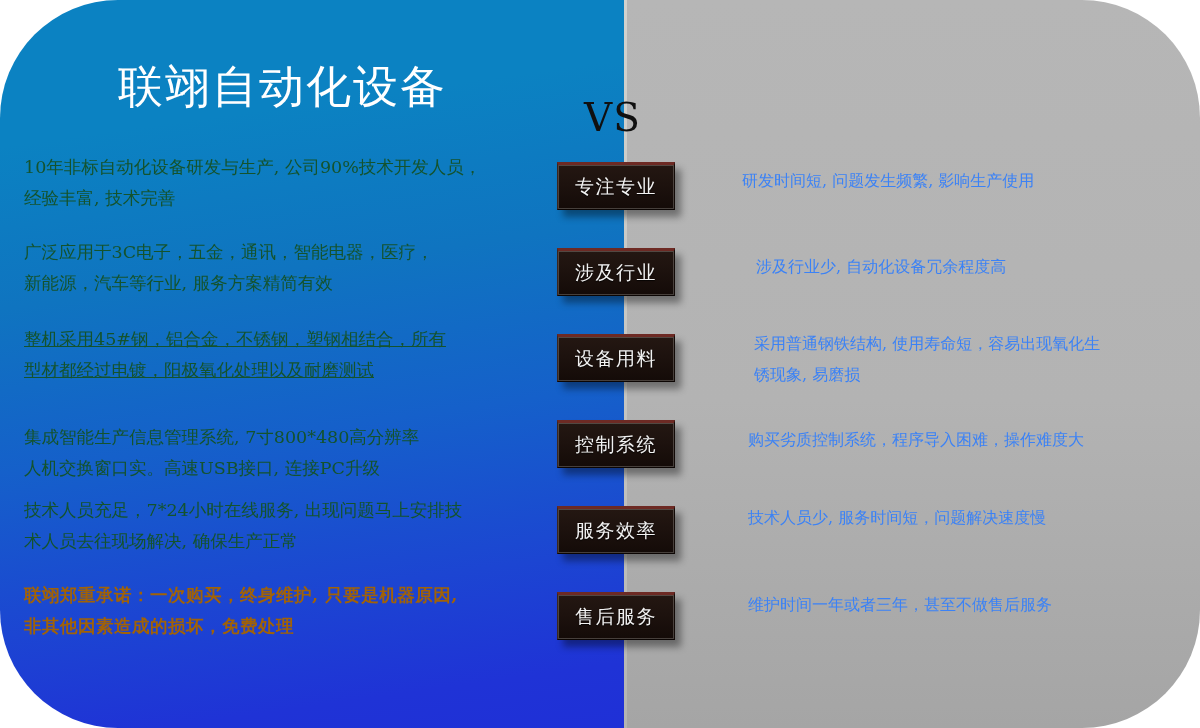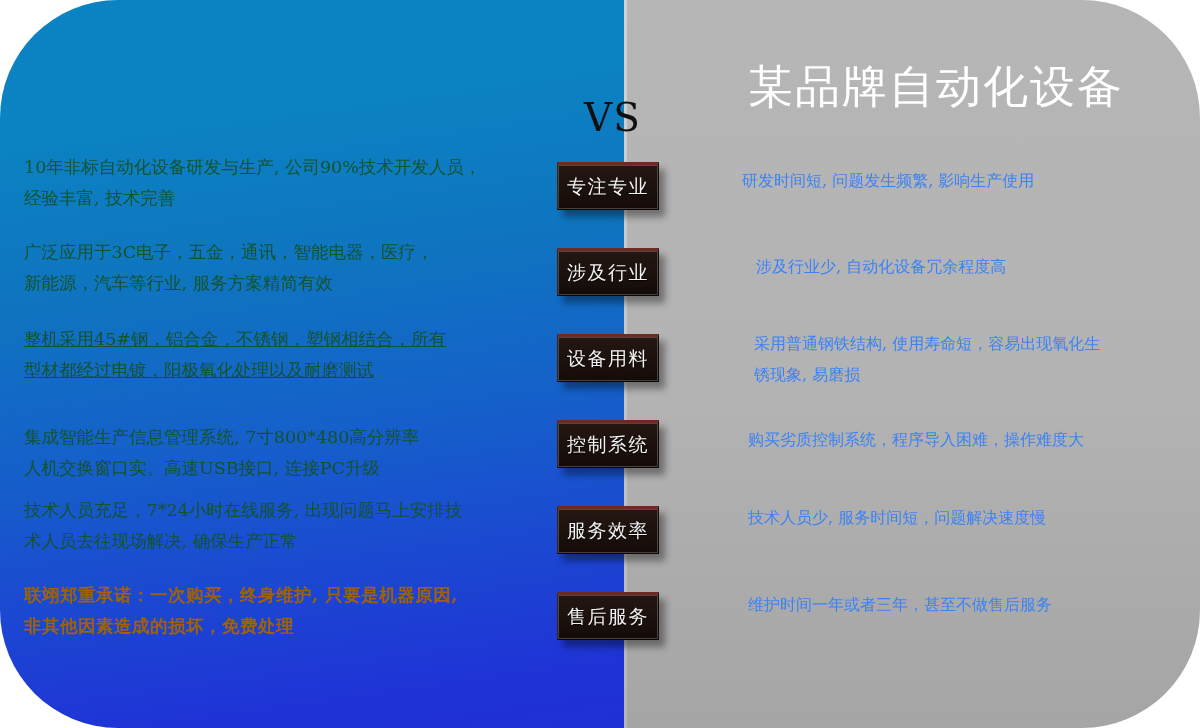--- a/index.html
+++ b/index.html
@@ -118,21 +118,21 @@
     font-size: 16px;
     line-height: 31px;
     font-family: "DejaVu Serif", "Liberation Serif", serif;
     white-space: pre-line;
   }
 
   
   .chip {
     position: absolute;
     left: 0;
-    width: 102px;
+    width: 118px;
     height: 48px;
     box-sizing: border-box;
     background: linear-gradient(180deg, #241712 0%, #1d120e 45%, #140b08 100%);
     border-top: 3px solid #6d2a24;
     border-left: 1px solid #3a2620;
     border-right: 1px solid #120a07;
     border-bottom: 1px solid #0b0503;
     box-shadow: 6px 7px 7px rgba(0,0,0,.38),
                 inset 0 0 0 1px rgba(190,185,180,.30);
     display: flex;
@@ -150,24 +150,24 @@
 </style>
 </head>
 <body>
 
 <div id="poster">
 
   <div class="panel" id="left-panel"></div>
   <div class="panel" id="right-panel"></div>
   <div id="panel-seam"></div>
 
+  <div class="title" id="left-title">联翊自动化设备</div>
 
   <div id="vs-label">VS</div>
 
-  <div class="title" id="right-title">某品牌自动化设备</div>
 
   <div id="left-col">
       <div class="row left-text" style="top: 0px;">10年非标自动化设备研发与生产, 公司90%技术开发人员，
 经验丰富, 技术完善</div>
       <div class="row left-text" style="top: 85px;">广泛应用于3C电子，五金，通讯，智能电器，医疗，
 新能源，汽车等行业, 服务方案精简有效</div>
       <div class="row left-text" style="top: 172px; text-decoration: underline;">整机采用45#钢，铝合金，不锈钢，塑钢相结合，所有
 型材都经过电镀，阳极氧化处理以及耐磨测试</div>
       <div class="row left-text" style="top: 270px;">集成智能生产信息管理系统, 7寸800*480高分辨率
 人机交换窗口实。高速USB接口, 连接PC升级</div>

